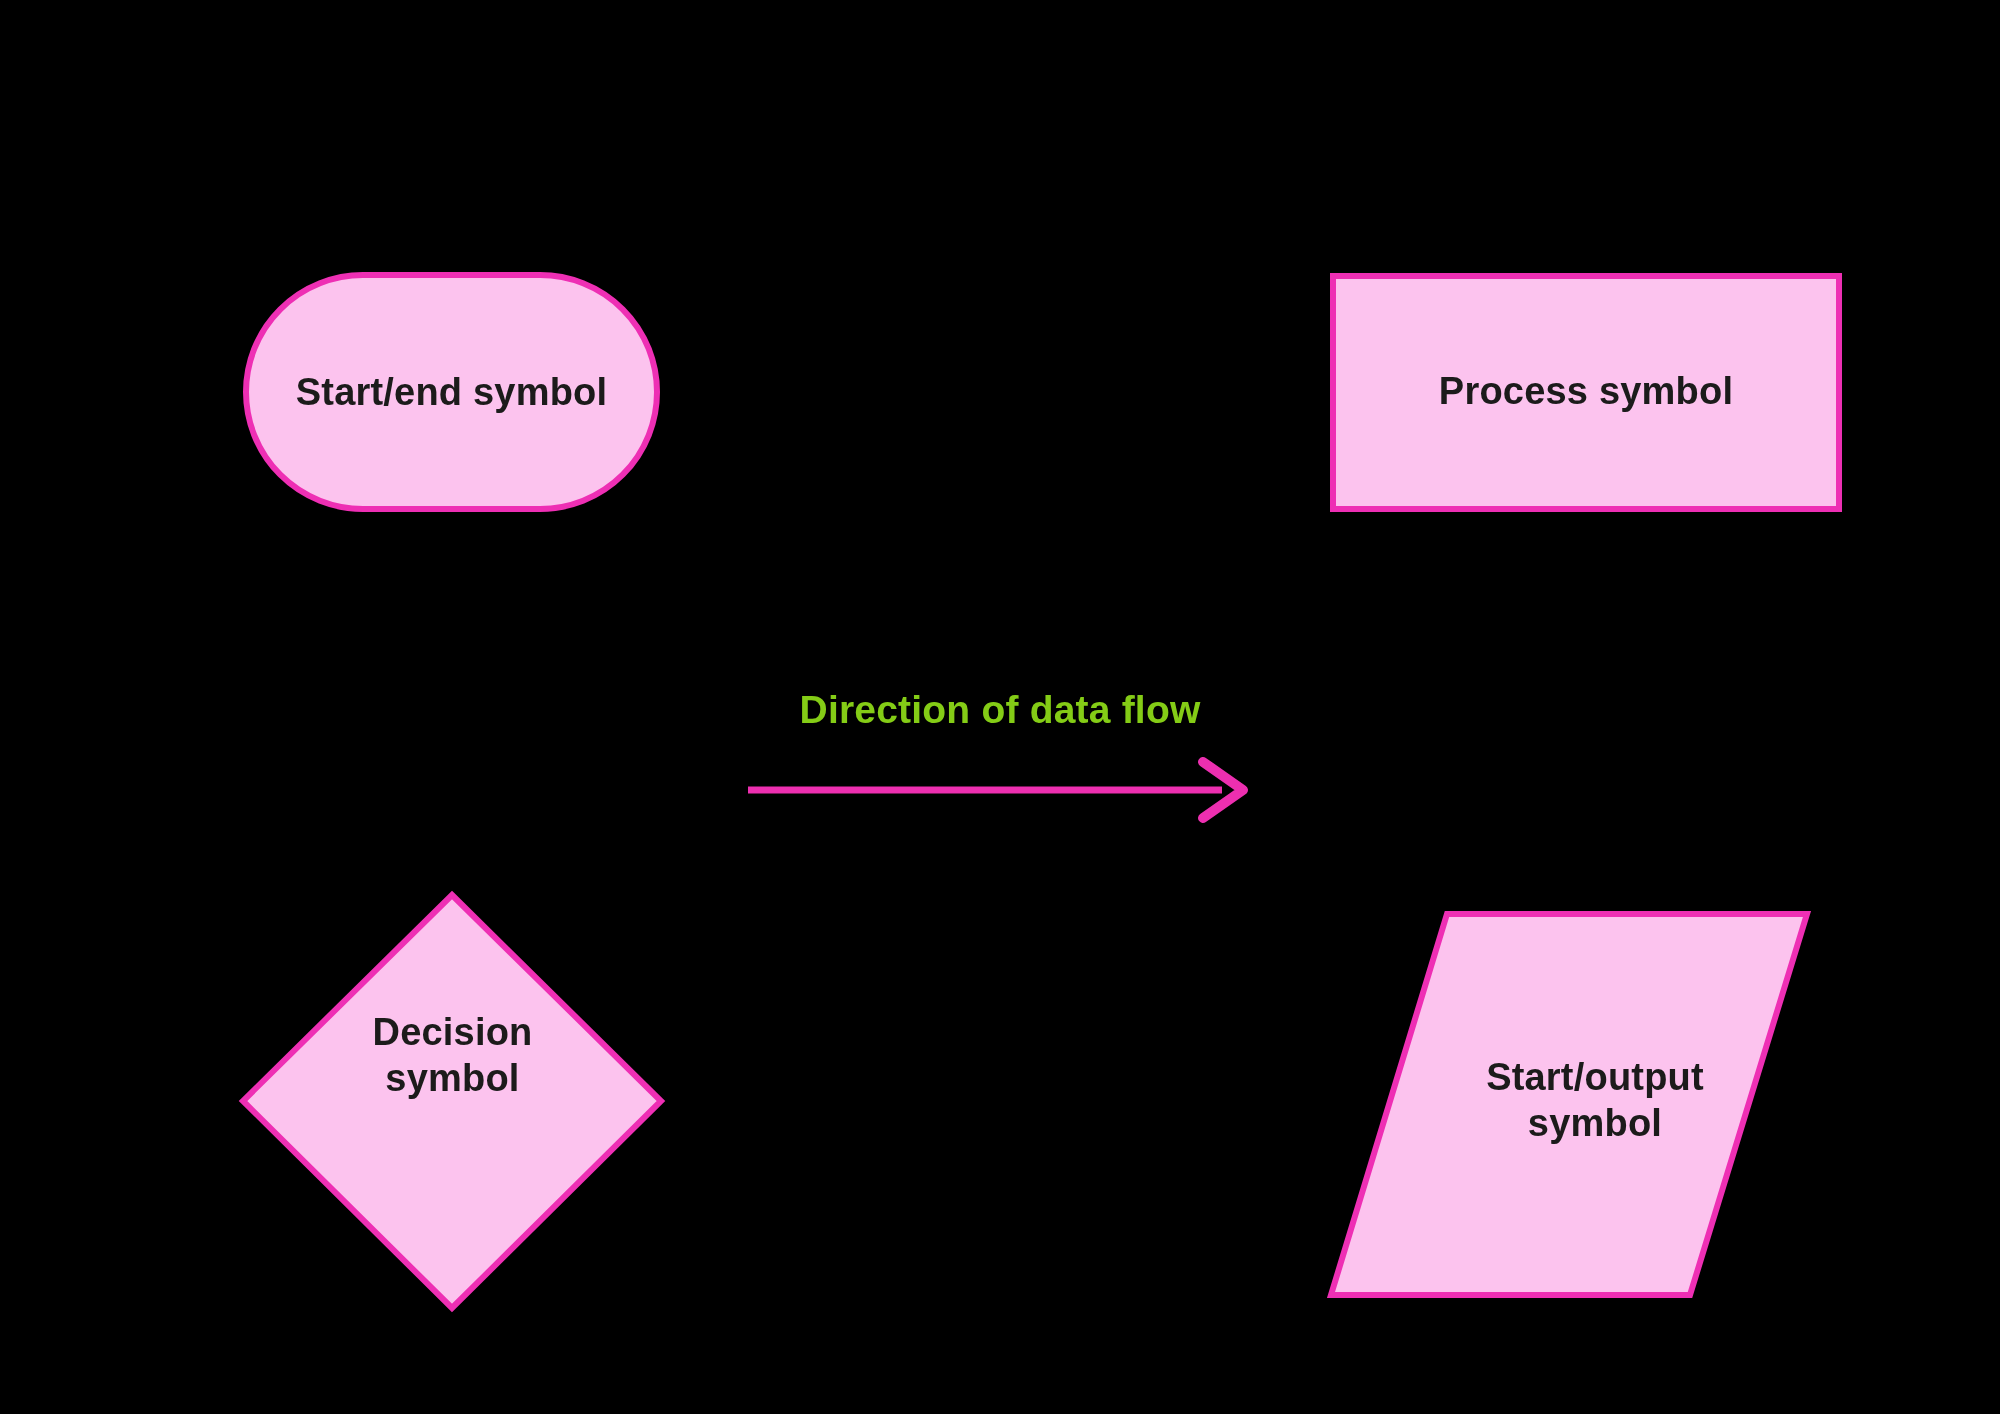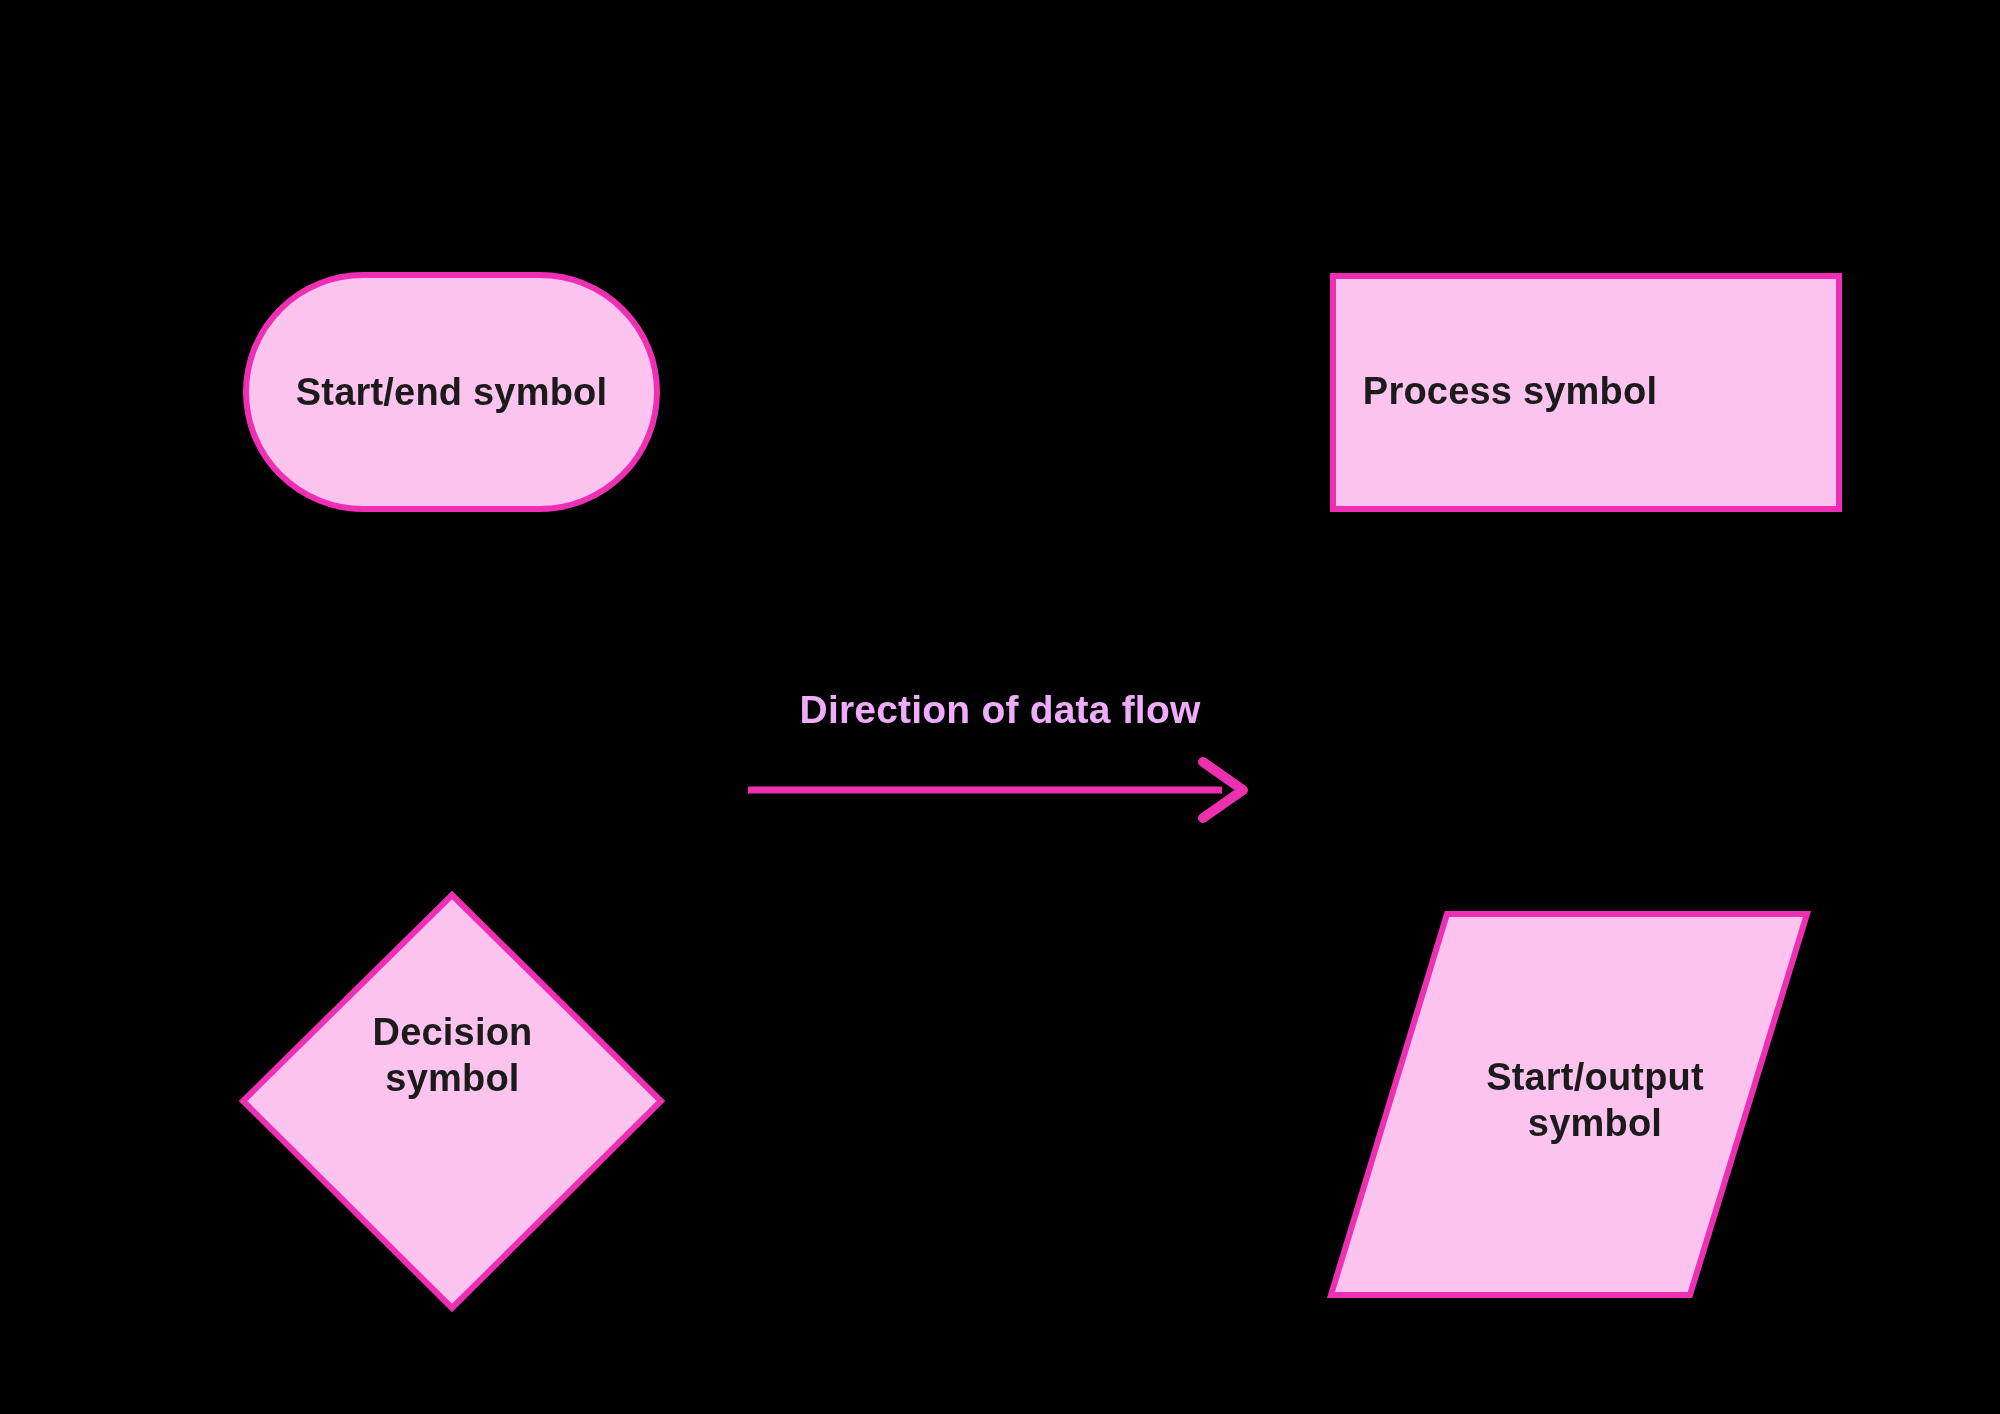--- a/index.html
+++ b/index.html
@@ -38,40 +38,40 @@
     letter-spacing: 0.2px;
     line-height: 1.22;
     white-space: pre-line;
     pointer-events: none;
   }
   .lbl-start {
     left: 243px; top: 272px; width: 417px; height: 240px;
     font-size: 38px;
   }
   .lbl-process {
-    left: 1254px; top: 273px; width: 512px; height: 237px;
+    left: 1330px; top: 273px; width: 512px; height: 237px;
     font-size: 38px;
   }
   .lbl-decision {
     left: 260px; top: 1000px; width: 385px; height: 110px;
     font-size: 38px;
   }
   .lbl-io {
     left: 1395px; top: 1040px; width: 400px; height: 120px;
     font-size: 38px;
   }
   .flow-label {
     position: absolute;
     left: 600px;
     top: 688px;
     width: 800px;
     text-align: center;
     font-size: 39px;
     font-weight: bold;
-    color: #f0abfc;
+    color: #84cc16;
     letter-spacing: 0.2px;
     white-space: nowrap;
   }
 </style>
 </head>
 <body>
 
 <div id="canvas">
 
   <svg class="layer" viewBox="0 0 2000 1414" xmlns="http://www.w3.org/2000/svg">

